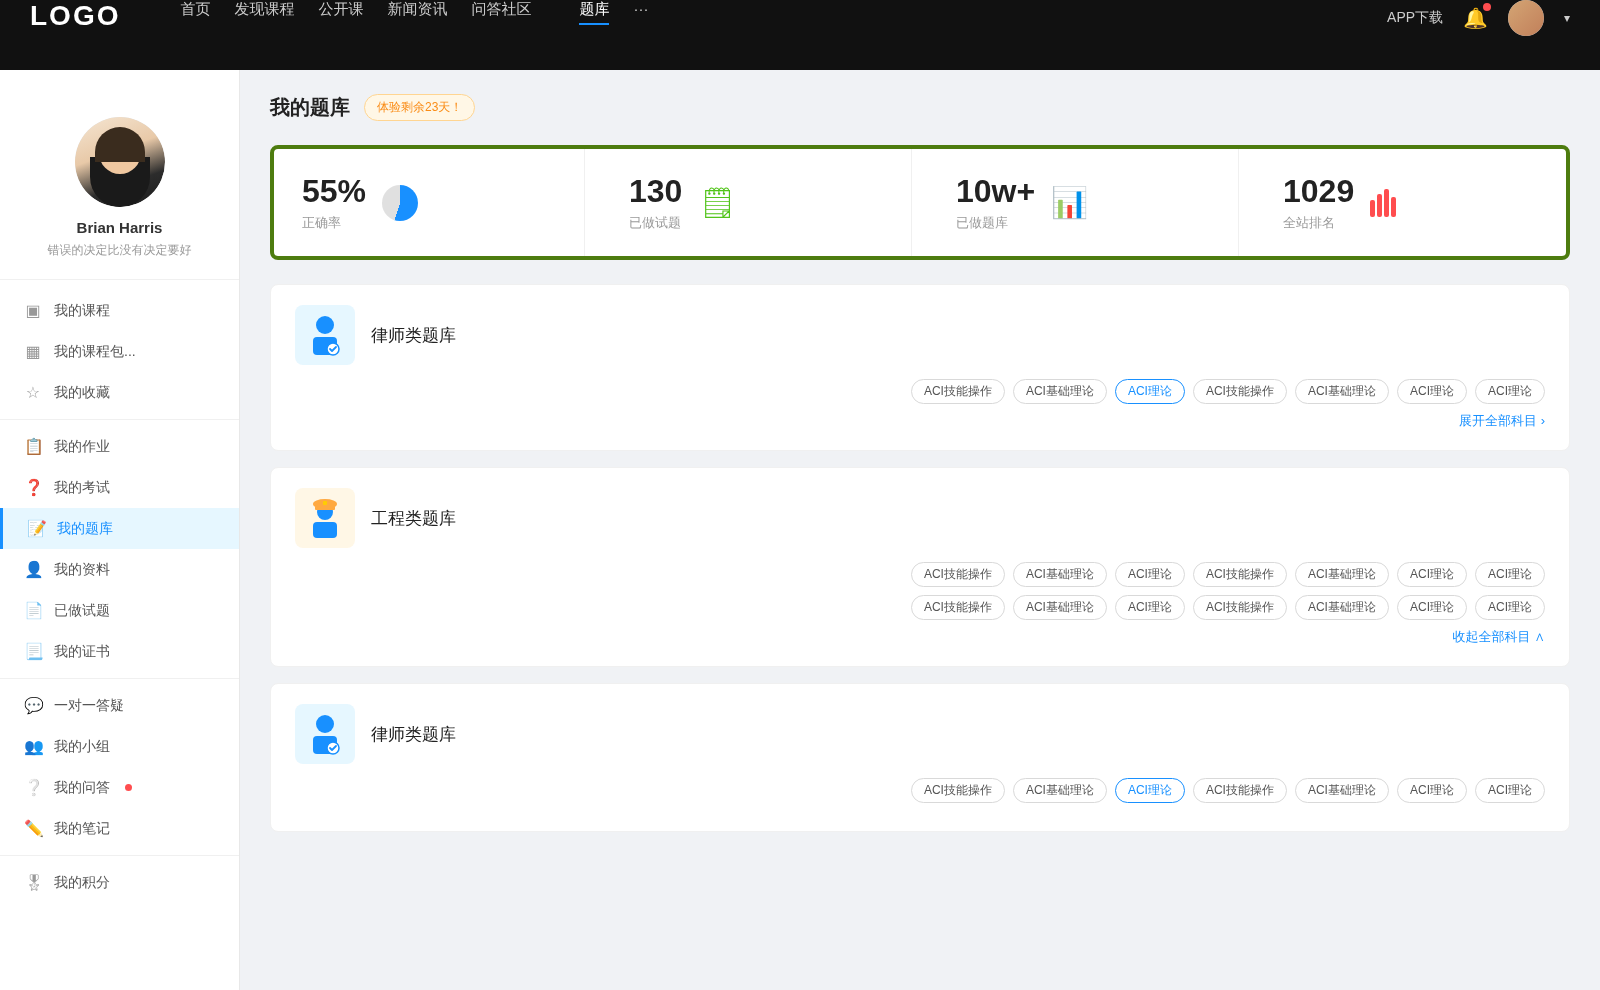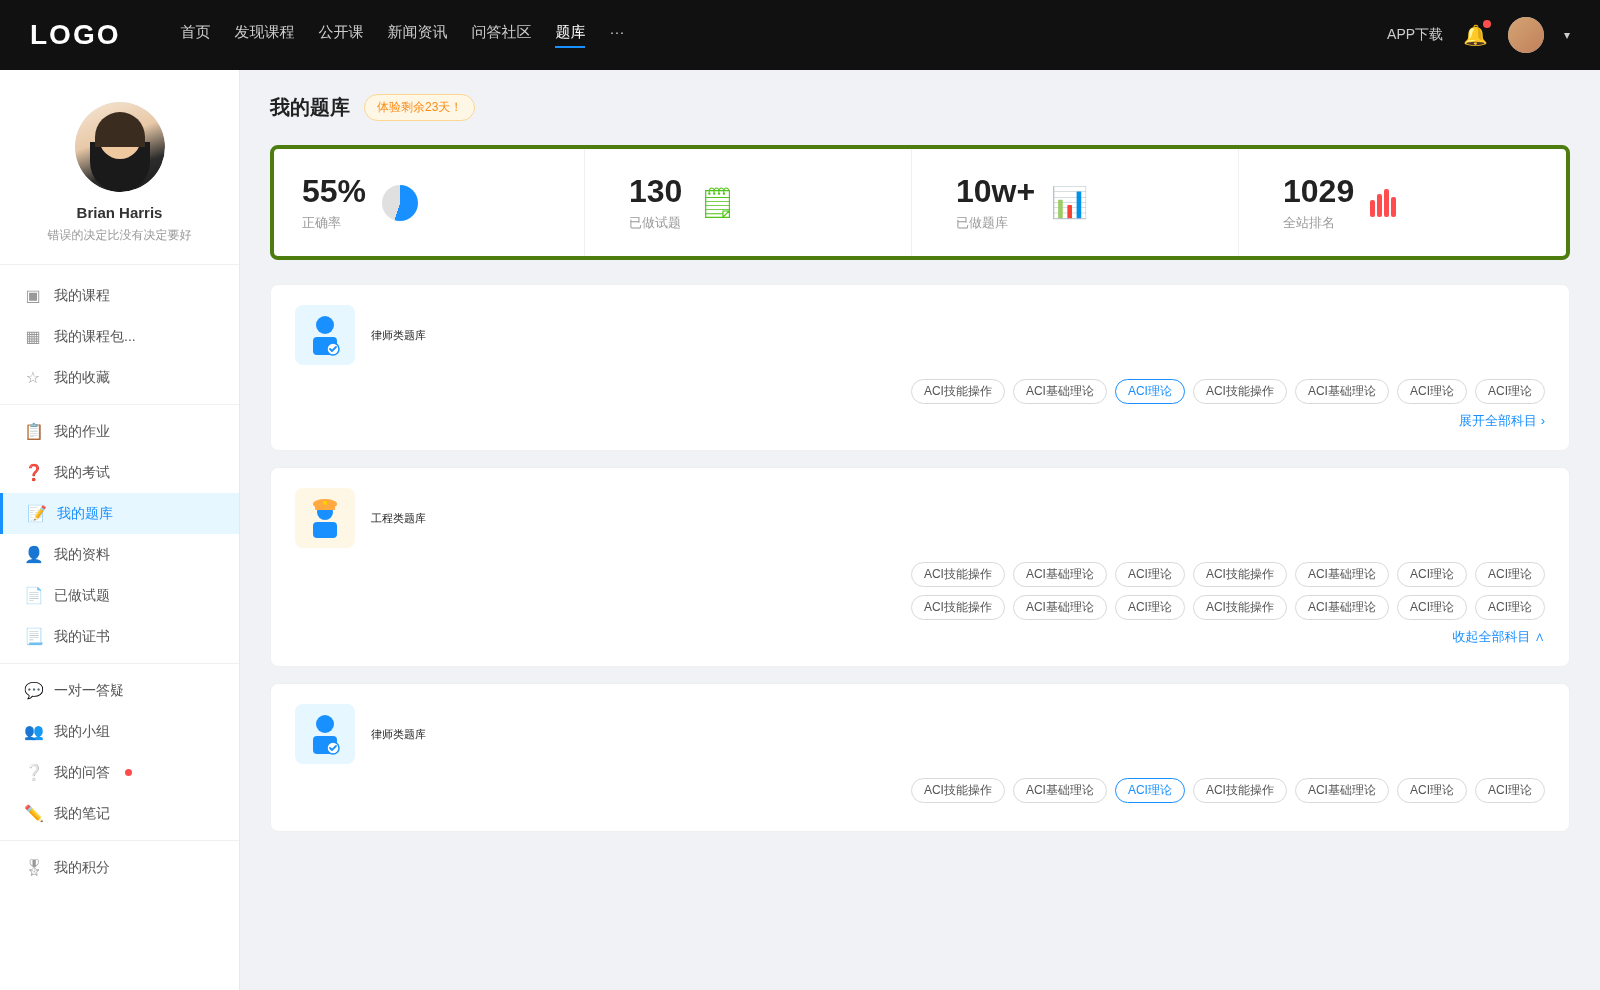--- a/index.html
+++ b/index.html
@@ -3,44 +3,44 @@
   <meta charset="utf-8">
   <style>
     * { box-sizing: border-box; margin: 0; padding: 0; }
     body { font-family: -apple-system, BlinkMacSystemFont, "PingFang SC", "Microsoft YaHei", sans-serif; background: #f0f2f5; }
 
     
     .navbar {
       background: #111;
       height: 70px;
       display: flex;
-      align-items: center;
+      align-items: flex-start;
       padding: 0 30px;
       color: #fff;
       position: relative;
       z-index: 10;
     }
     .nav-logo { font-size: 28px; font-weight: bold; color: #fff; margin-right: 60px; letter-spacing: 2px; }
     .nav-links { display: flex; gap: 24px; flex: 1; }
     .nav-link { color: #ccc; font-size: 15px; cursor: pointer; text-decoration: none; }
-    .nav-link.active { color: #fff; border-bottom: 2px solid #1890ff; padding-bottom: 4px; }
+    .nav-link.active { color: #fff; border-bottom: 2px solid #1890ff; padding-bottom: 4px; margin-left: 24px; }
     .nav-right { display: flex; align-items: center; gap: 20px; margin-left: auto; }
     .nav-app-dl { color: #ccc; font-size: 14px; cursor: pointer; }
     .nav-bell { position: relative; cursor: pointer; }
     .nav-bell-icon { font-size: 20px; color: #ccc; }
     .bell-badge { position: absolute; top: -3px; right: -3px; width: 8px; height: 8px; background: #ff4d4f; border-radius: 50%; }
     .nav-avatar { width: 36px; height: 36px; border-radius: 50%; background: #bbb; overflow: hidden; cursor: pointer; }
     .nav-chevron { color: #ccc; font-size: 12px; cursor: pointer; }
 
     
     .main-layout { display: flex; min-height: calc(100vh - 70px); background: #f0f2f5; }
 
     
     .sidebar { width: 240px; background: #fff; border-right: 1px solid #e8e8e8; flex-shrink: 0; padding-bottom: 30px; }
-    .profile-section { text-align: center; padding: 32px 20px 20px; border-bottom: 1px solid #f0f0f0; }
+    .profile-section { text-align: center; padding: 47px 20px 20px; border-bottom: 1px solid #f0f0f0; }
     .avatar-wrap { width: 90px; height: 90px; border-radius: 50%; overflow: hidden; margin: 0 auto 12px; background: #e0e0e0; }
     .profile-name { font-size: 15px; font-weight: 600; color: #333; margin-bottom: 6px; }
     .profile-motto { font-size: 12px; color: #999; }
     .sidebar-menu { padding: 10px 0; }
     .menu-item { display: flex; align-items: center; gap: 12px; padding: 11px 24px; cursor: pointer; color: #555; font-size: 14px; }
     .menu-item.active { color: #1890ff; background: #e6f7ff; border-left: 3px solid #1890ff; }
     .menu-item.active .menu-icon { color: #1890ff; }
     .menu-icon { font-size: 16px; color: #999; width: 18px; text-align: center; }
     .menu-divider { height: 1px; background: #f0f0f0; margin: 6px 0; }
     .menu-dot { display: inline-block; width: 7px; height: 7px; background: #ff4d4f; border-radius: 50%; margin-left: 3px; vertical-align: middle; }
@@ -63,21 +63,21 @@
 
     
     .tabs-row { display: flex; gap: 0; margin-bottom: 20px; border-bottom: 1px solid #f0f0f0; }
     .tab { padding: 10px 20px; font-size: 15px; cursor: pointer; color: #555; }
     .tab.active { color: #1890ff; border-bottom: 2px solid #1890ff; font-weight: 500; }
 
     
     .bank-card { background: #fff; border-radius: 8px; border: 1px solid #f0f0f0; margin-bottom: 16px; padding: 20px 24px; }
     .bank-card-header { display: flex; align-items: center; gap: 16px; margin-bottom: 14px; }
     .bank-icon { width: 60px; height: 60px; background: #e6f7ff; border-radius: 8px; display: flex; align-items: center; justify-content: center; flex-shrink: 0; }
-    .bank-name { font-size: 11px; font-weight: 500; color: #222; }
+    .bank-name { font-size: 17px; font-weight: 500; color: #222; }
     .tags-row { display: flex; flex-wrap: wrap; gap: 8px; margin-bottom: 8px; justify-content: flex-end; }
     .tag { border: 1px solid #d9d9d9; border-radius: 16px; padding: 3px 12px; font-size: 12px; color: #555; cursor: pointer; white-space: nowrap; }
     .tag.active { border-color: #1890ff; color: #1890ff; background: #fff; }
     .expand-link { text-align: right; color: #1890ff; font-size: 13px; cursor: pointer; margin-top: 6px; }
     .collapse-link { text-align: right; color: #1890ff; font-size: 13px; cursor: pointer; margin-top: 6px; }
 
     
     .pie-chart-small { width: 36px; height: 36px; border-radius: 50%; background: conic-gradient(#1890ff 0% 55%, #e0e0e0 55% 100%); }
     .bar-chart-small { display: flex; align-items: flex-end; gap: 2px; height: 28px; }
     .bar-chart-small .bar { width: 5px; background: #ff4d4f; border-radius: 2px; }

